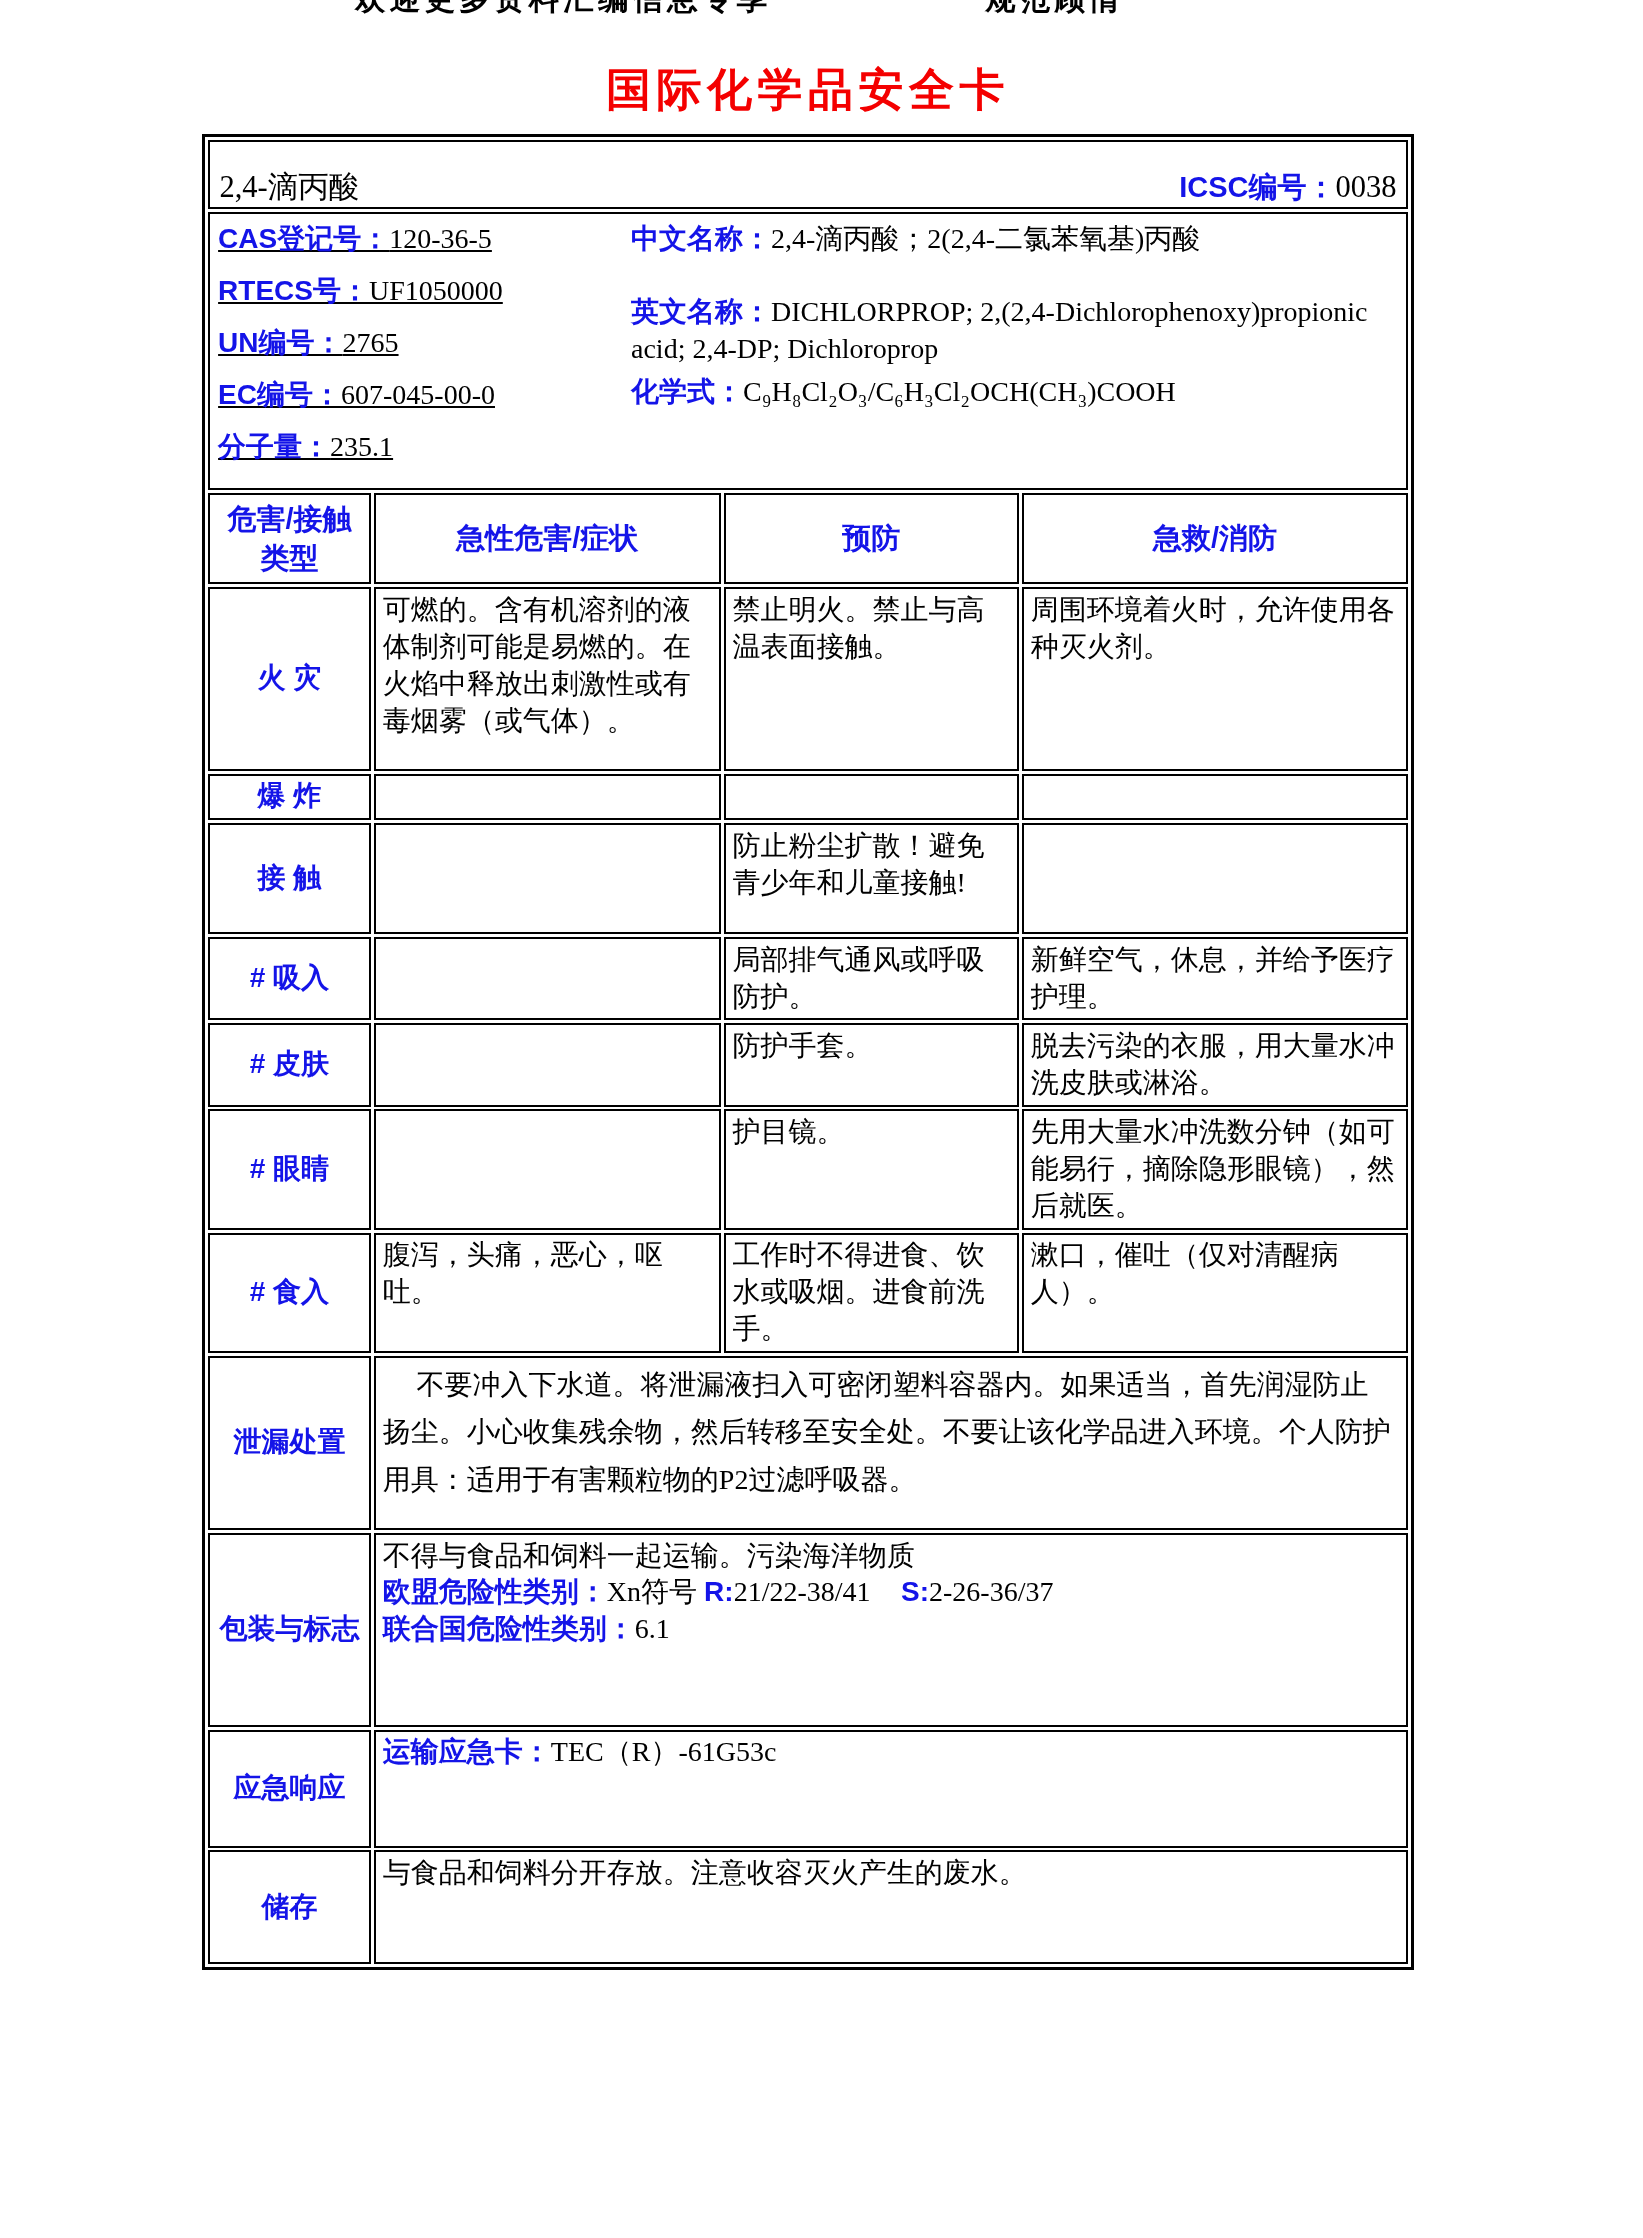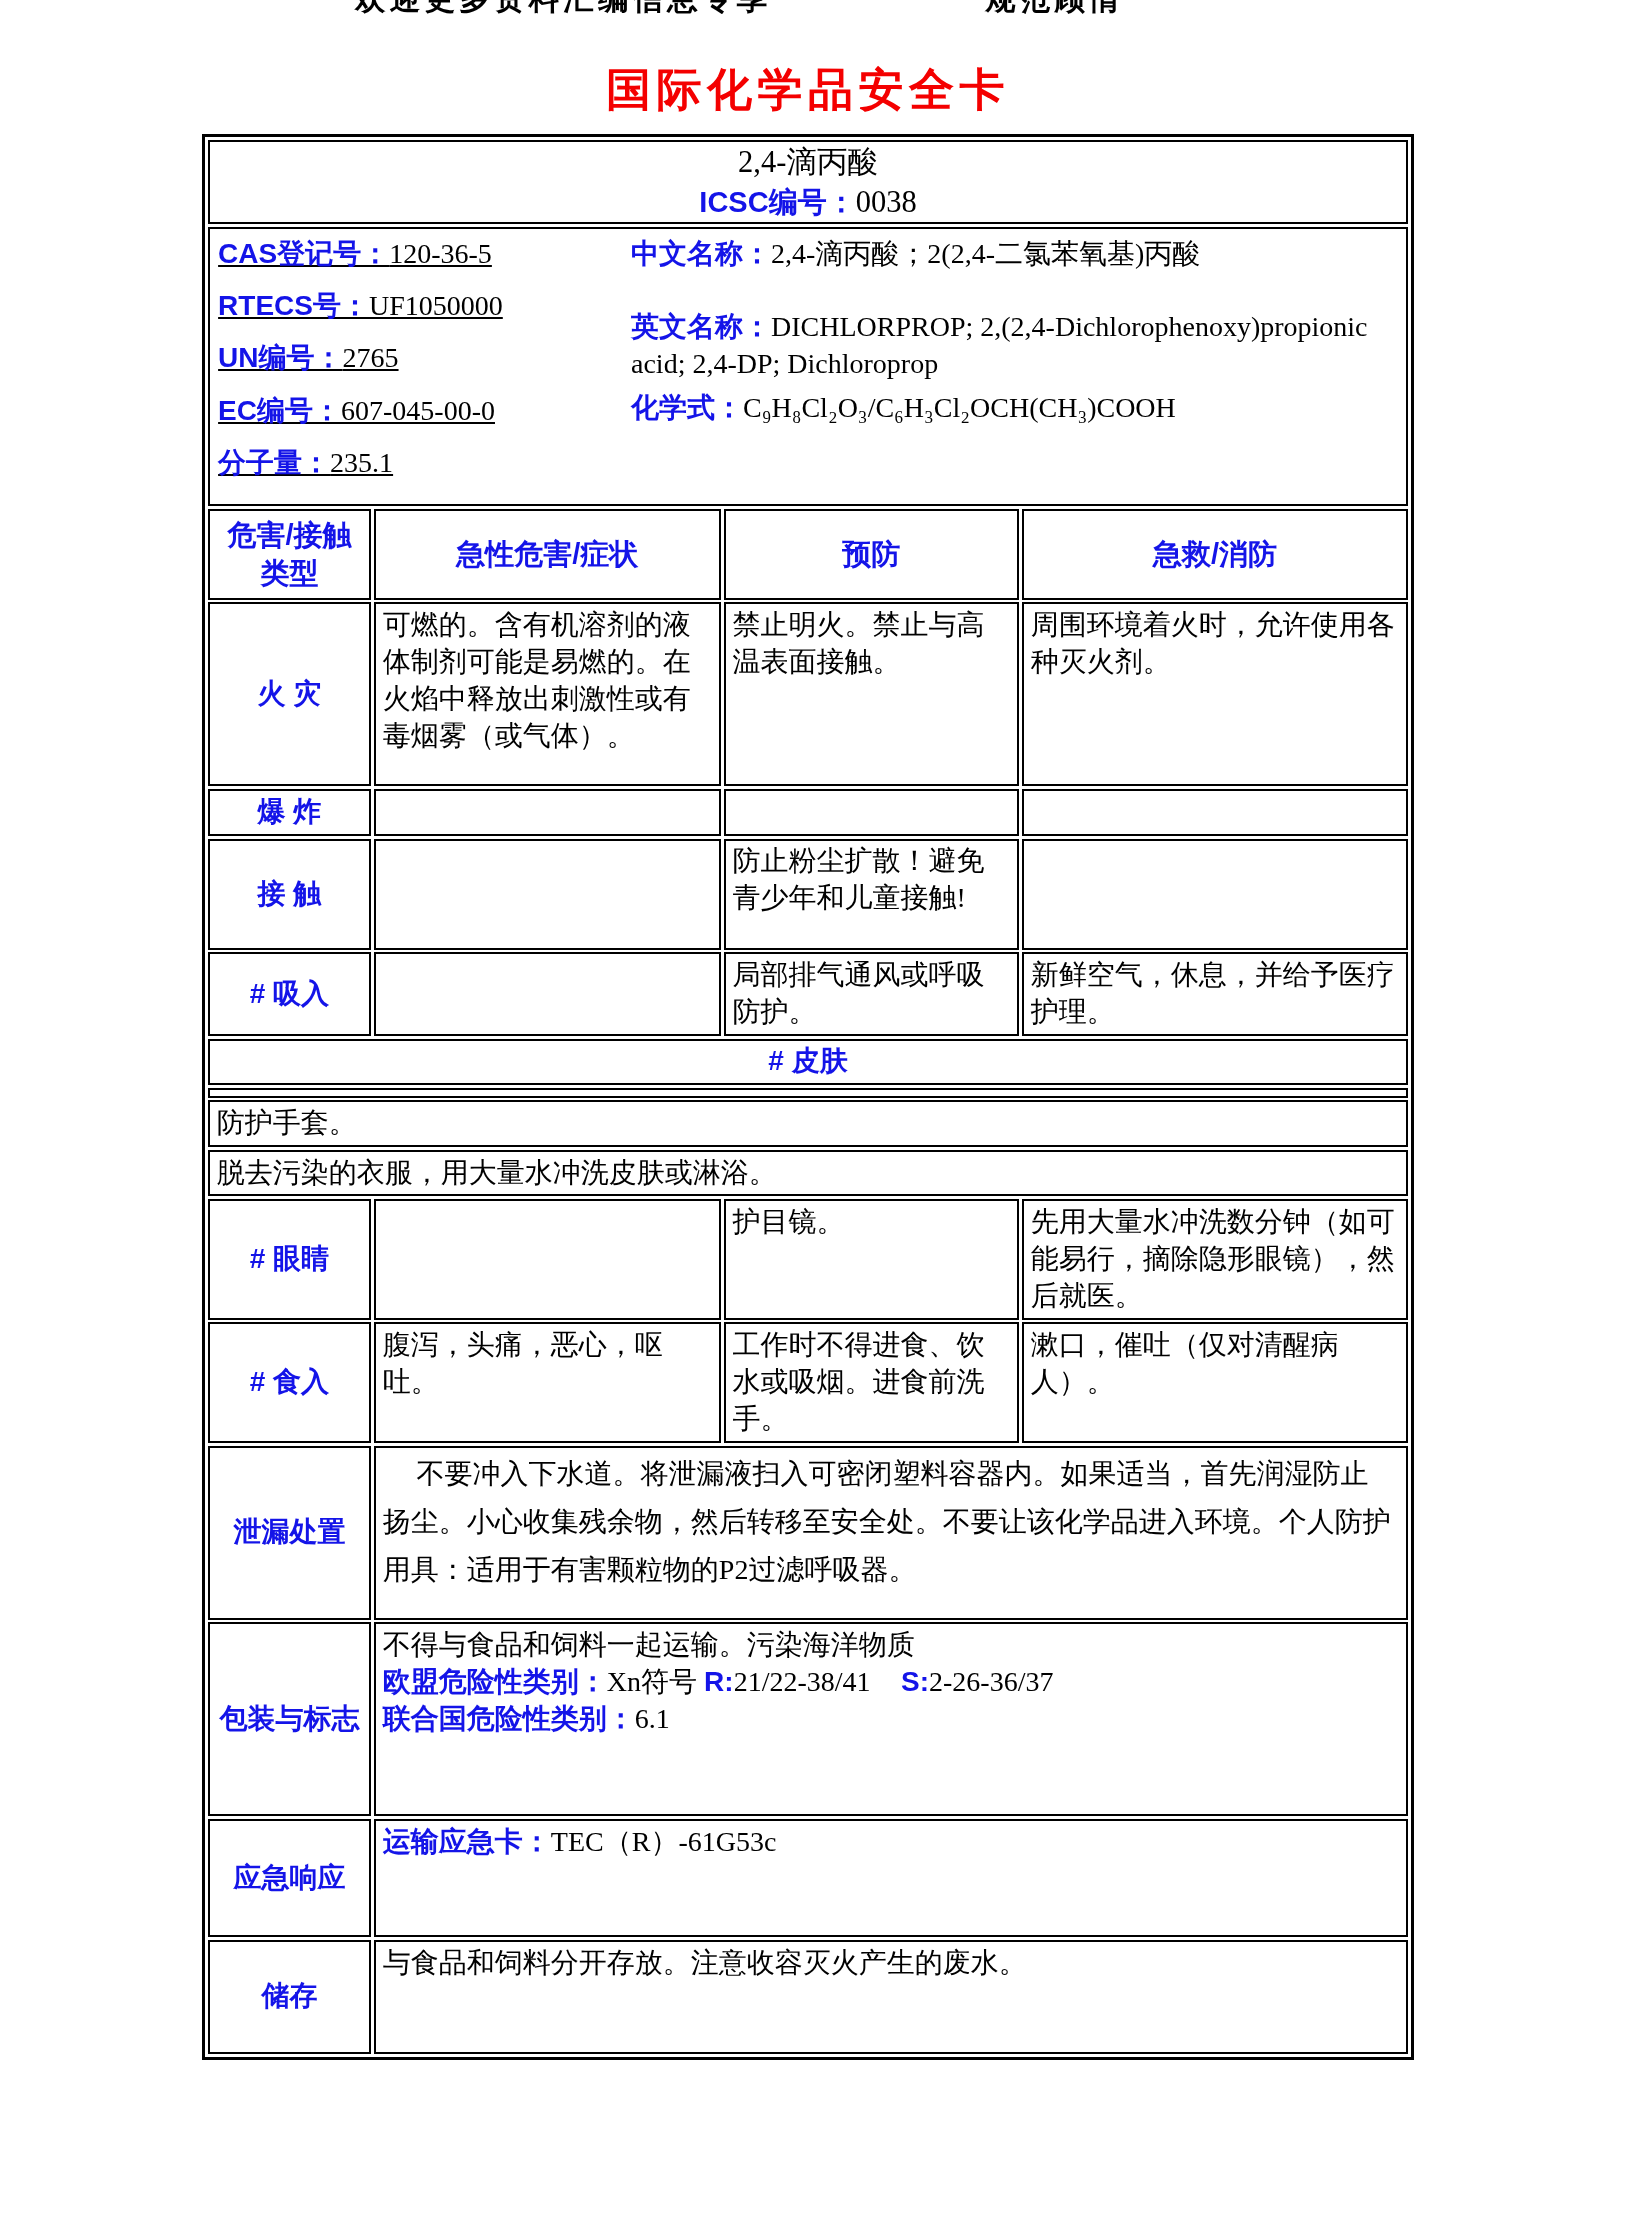--- a/index.html
+++ b/index.html
@@ -53,22 +53,22 @@
   .cwide{flex:1 1 auto;}
   .lbl{
     font-family:"Liberation Sans","DejaVu Sans",sans-serif;
     font-weight:bold; color:#1414e8;
   }
   .val{color:#000;}
 
   
   .r-title{min-height:69px;}
   .r-title .cell{
-    width:100%; display:flex; align-items:center; justify-content:space-between;
-    padding:0 9.7px; font-size:30.5px;flex-direction:column;
+    width:100%; display:flex; align-items:flex-end; justify-content:space-between;
+    padding:0 9.7px; font-size:30.5px;
   }
   .r-title .lbl{font-size:29px;}
   .r-title .val{font-size:30.5px;}
 
   
   .r-ident{min-height:224px;}
   .r-ident .cell{width:100%; display:flex; padding:7px 8.3px;}
   #ident-left{flex:0 0 35%;text-decoration:underline;}
   #ident-left p{margin:0 0 15.2px 0; font-size:28px;}
   #ident-right{flex:1 1 auto;}
@@ -88,21 +88,21 @@
   
   .type-cell{
     display:flex; align-items:center; justify-content:center; text-align:center;
     font-family:"Liberation Sans","DejaVu Sans",sans-serif;
     font-weight:bold; color:#1414e8; font-size:28px; white-space:pre-line;
   }
   .r-fire{min-height:184px;}
   .r-explosion{min-height:40px;}
   .r-exposure{min-height:111px;}
   .r-inhalation{min-height:75px;}
-  .r-skin{min-height:69px;flex-direction:column;}
+  .r-skin{min-height:69px;}
   .r-eyes{min-height:114px;}
   .r-ingestion{min-height:112px;}
 
   
   .r-spill{min-height:174px;}
   .r-packaging{min-height:194px;}
   .r-emergency{min-height:118px;}
   .r-storage{min-height:114px;}
   .section-text{margin:0;}
   .indent{ text-indent:1.2em; line-height:1.7; padding-right:4.2px;}

